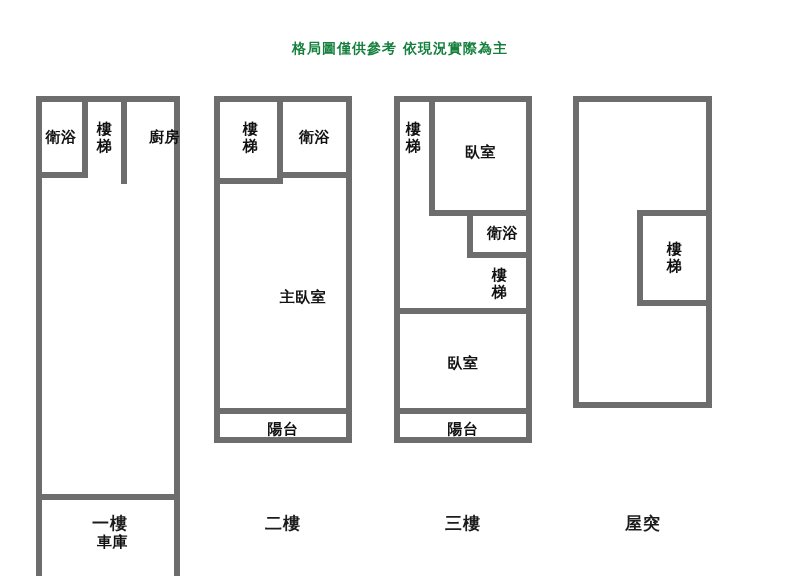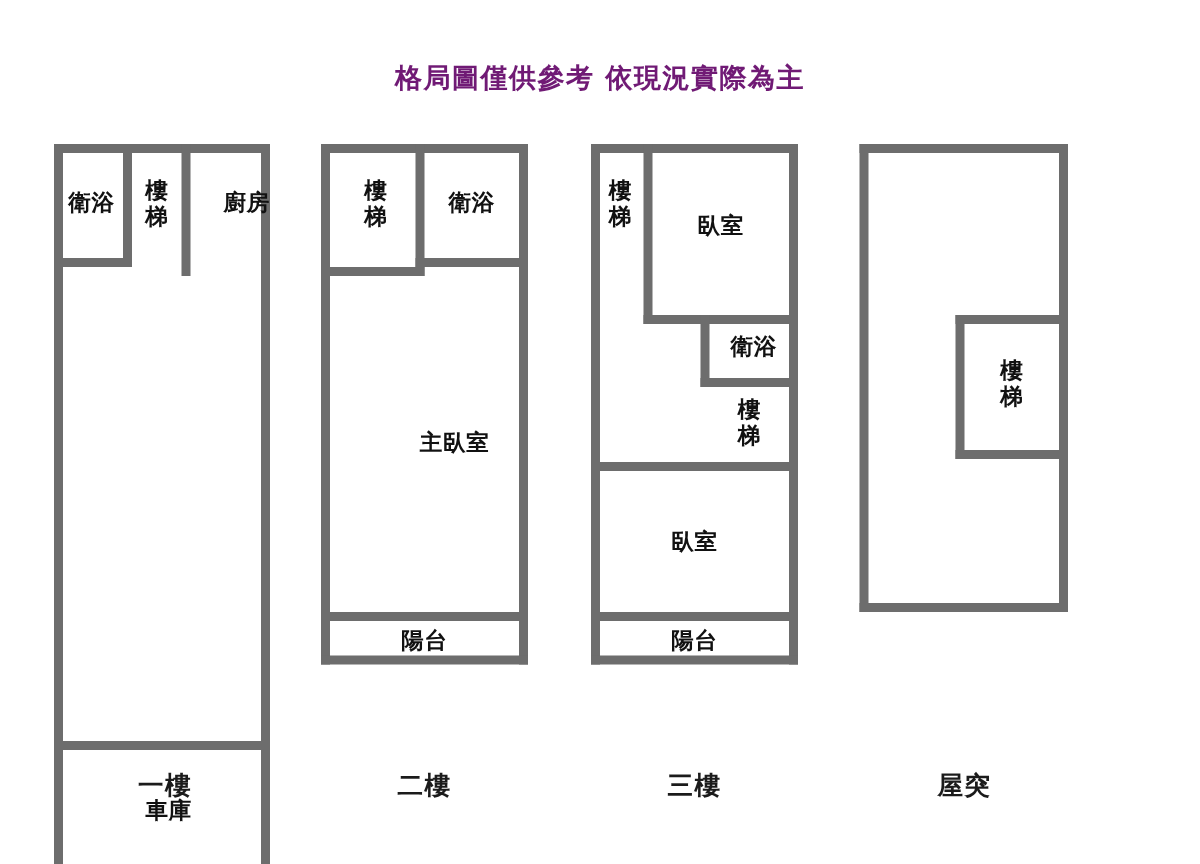--- a/index.html
+++ b/index.html
@@ -13,28 +13,27 @@
     position: relative;
     font-family: "DejaVu Sans", "Liberation Sans", sans-serif;
     overflow: hidden;
   }
   #plan-title {
     position: absolute;
     left: 0;
     top: 40px;
     width: 800px;
     text-align: center;
-    font-size: 18px;
+    font-size: 14px;
     letter-spacing: 1px;
-    color: #701a75;
+    color: #15803d;
     font-weight: 600;
   }
   .floor-panel {
     position: absolute;
-    font-family: Liberation Mono, monospace;
   }
   .floor-caption {
     position: absolute;
     top: 512px;
     text-align: center;
     font-size: 17px;
     color: #1b1b1b;
     font-weight: 600;
     letter-spacing: 1px;
   }

